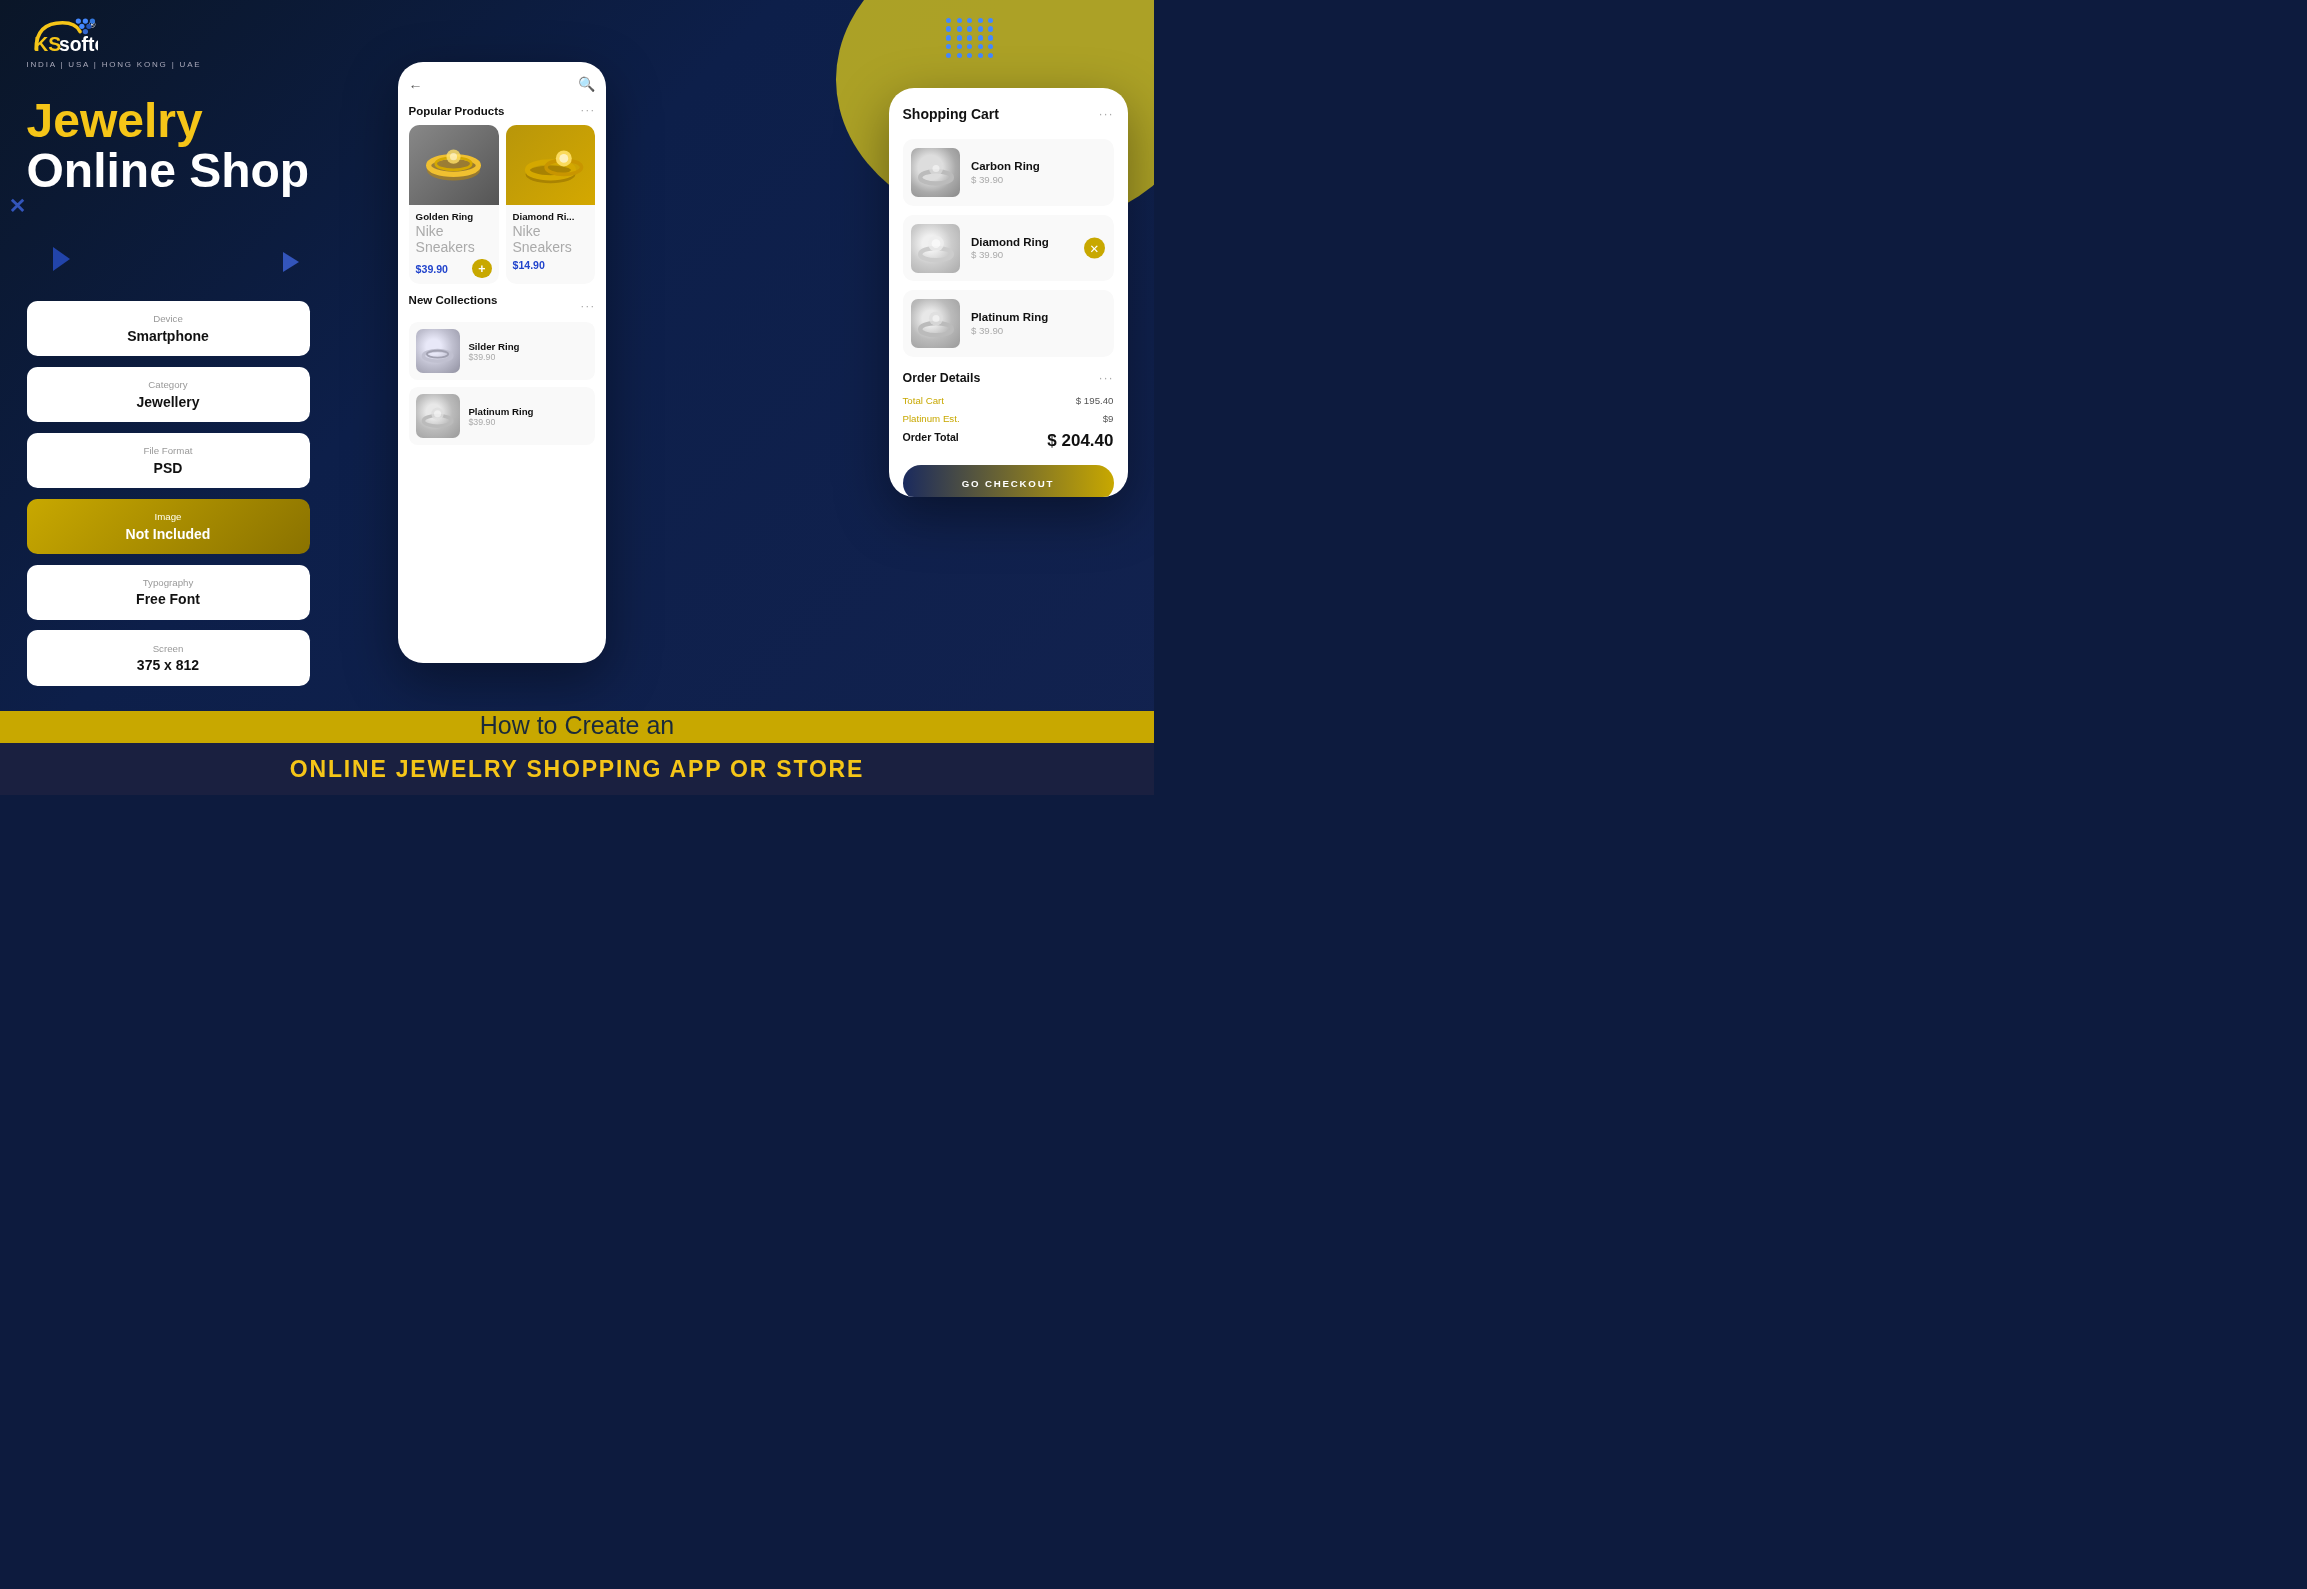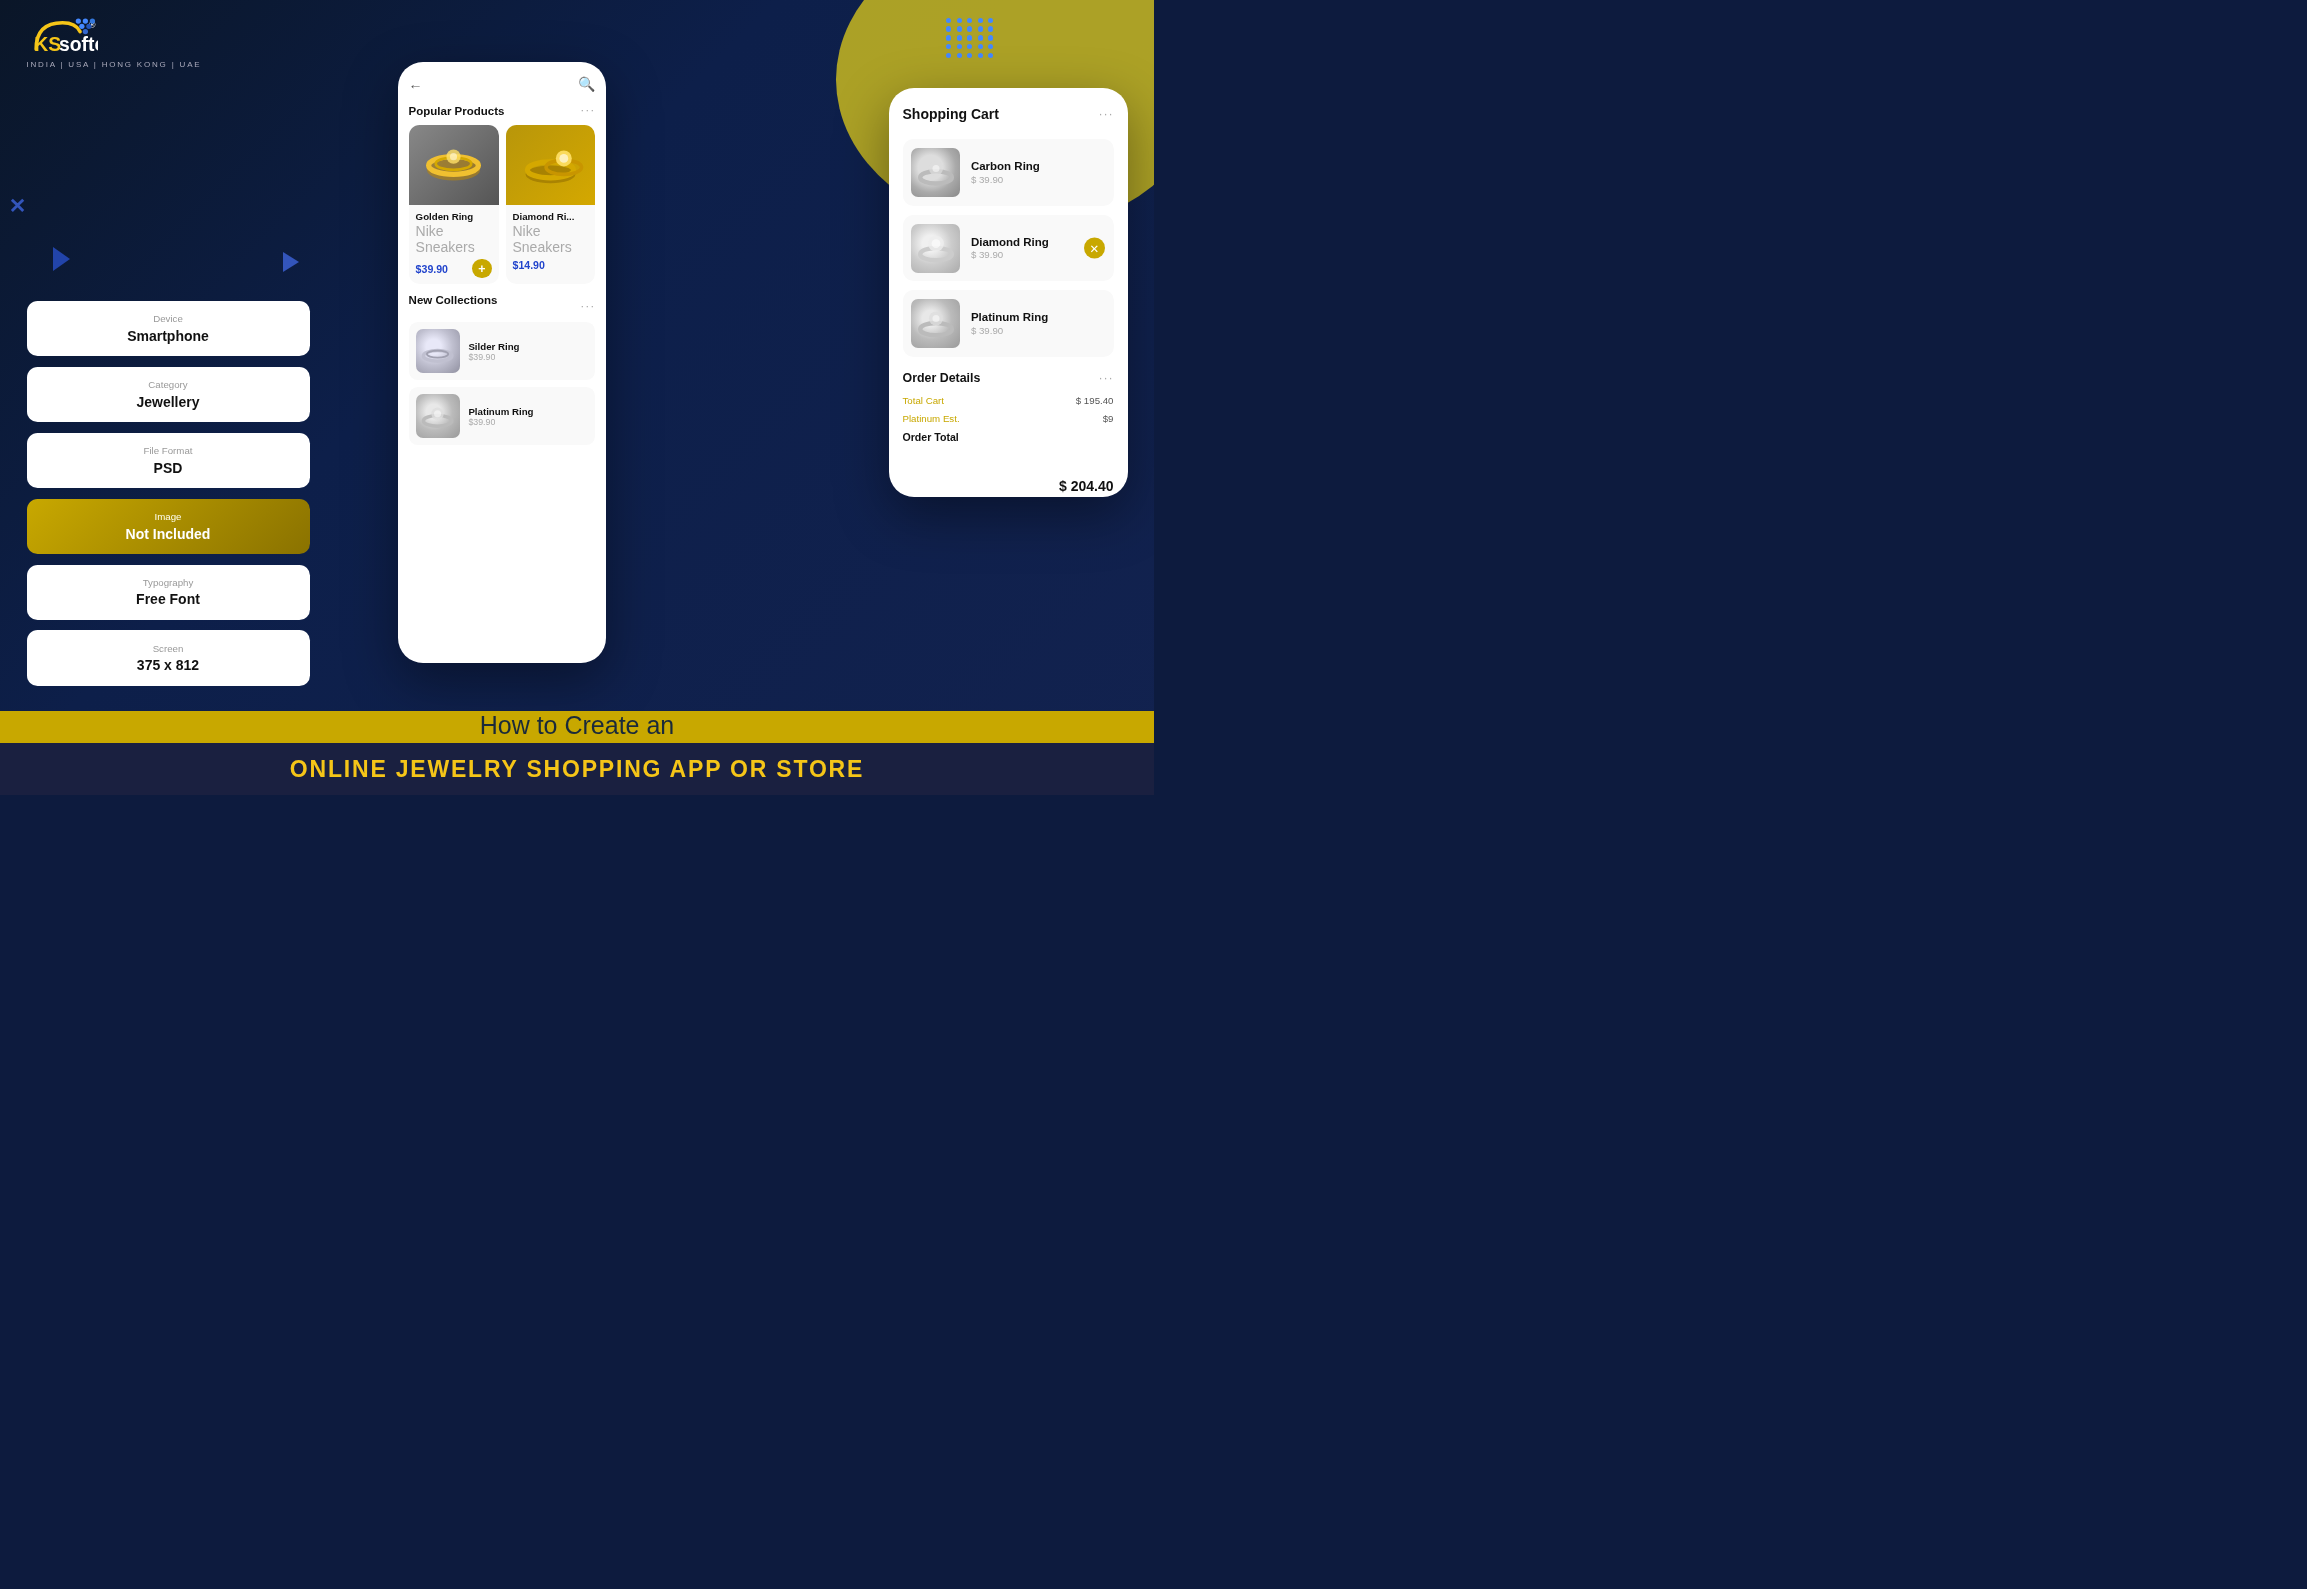--- a/index.html
+++ b/index.html
@@ -419,24 +419,23 @@
       display: flex;
       justify-content: space-between;
       margin-bottom: 14px;
     }
     .order-total-line .tlabel {
       font-size: 10.6px;
       font-weight: 600;
       color: #111;
     }
     .order-total-line .tvalue {
-      font-size: 14px;
+      font-size: 17px;
       font-weight: 900;
       color: #111;
-      margin-top: 47px;
     }
 
     .checkout-btn {
       width: 100%;
       padding: 12.4px;
       background: linear-gradient(90deg, #1a2a5e, #c8a800);
       border-radius: 26.5px;
       text-align: center;
       color: #fff;
       font-size: 9.7px;
@@ -567,20 +566,24 @@
         <circle cx="66" cy="8" r="3" fill="#4488ff"></circle>
         <circle cx="74" cy="8" r="3" fill="#3377dd"></circle>
         <circle cx="62" cy="14" r="3" fill="#4488ff"></circle>
         <circle cx="70" cy="14" r="3" fill="#2255bb"></circle>
         <circle cx="66" cy="20" r="3" fill="#3366cc"></circle>
       </svg>
     </div>
     <div class="logo-subtitle">INDIA | USA | HONG KONG | UAE</div>
   </div>
 
+  <div class="main-title">
+    <div class="line1">Jewelry</div>
+    <div class="line2">Online Shop</div>
+  </div>
 
   <div class="tri tri-left"></div>
   <div class="tri tri-mid"></div>
 
   <div class="info-cards">
 
     <div class="info-card">
       <div class="label">Device</div>
       <div class="value">Smartphone</div>
     </div>

